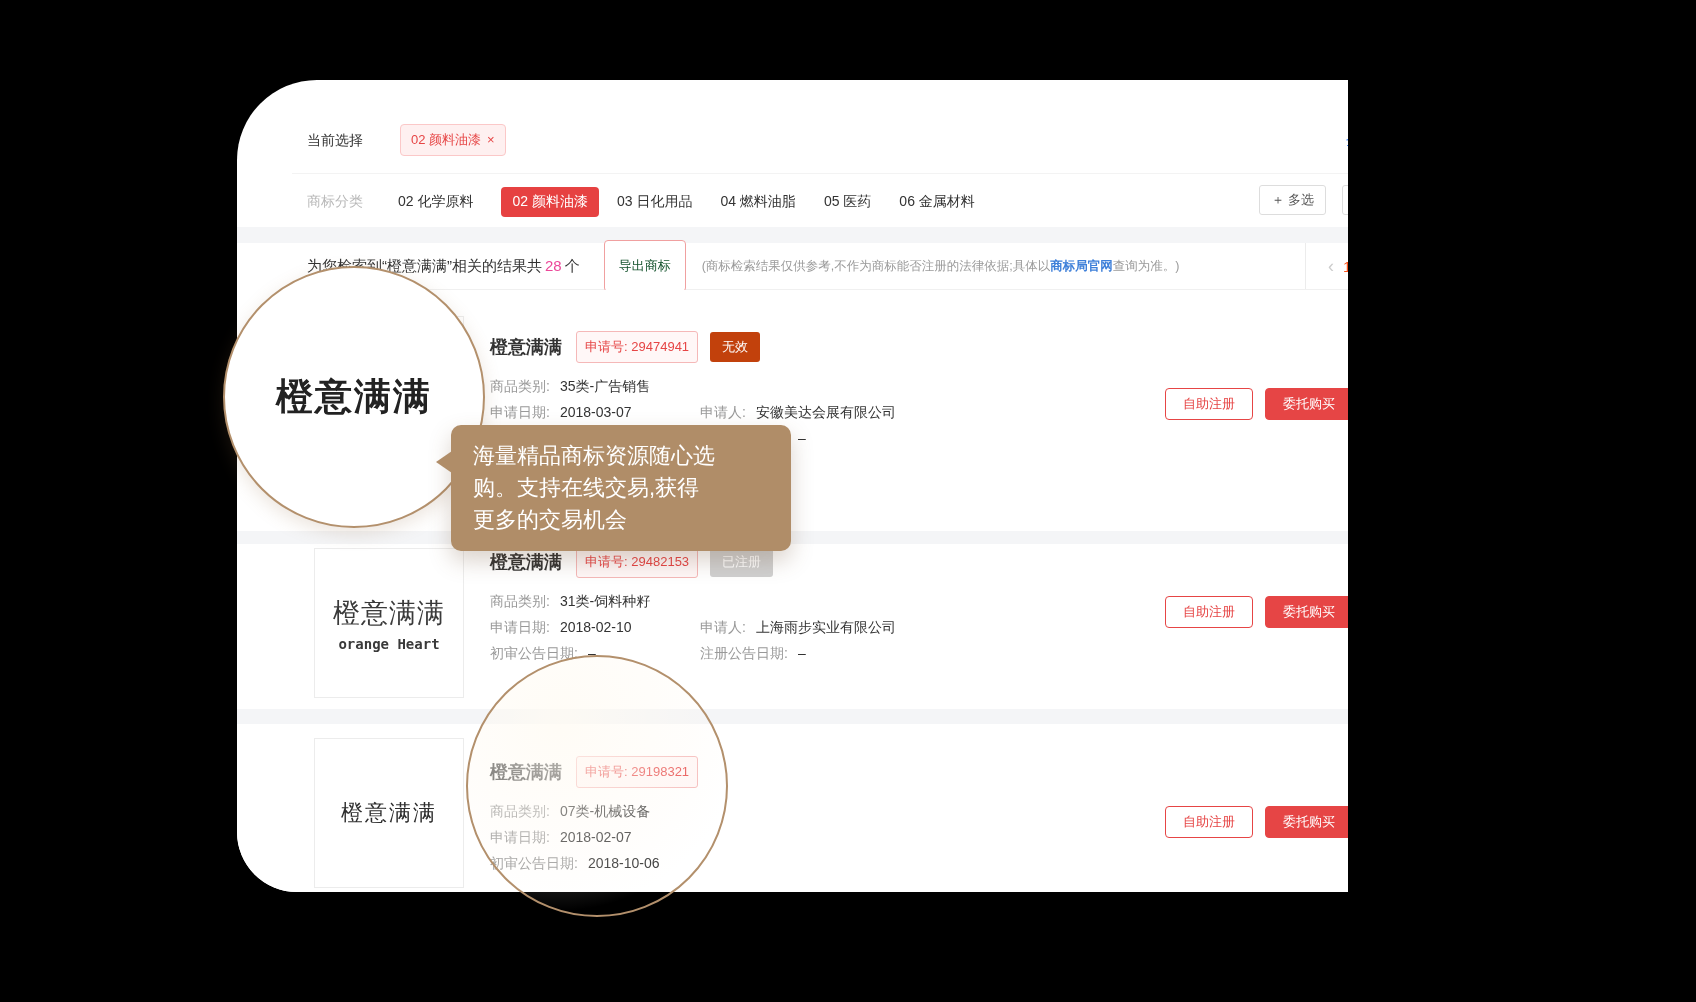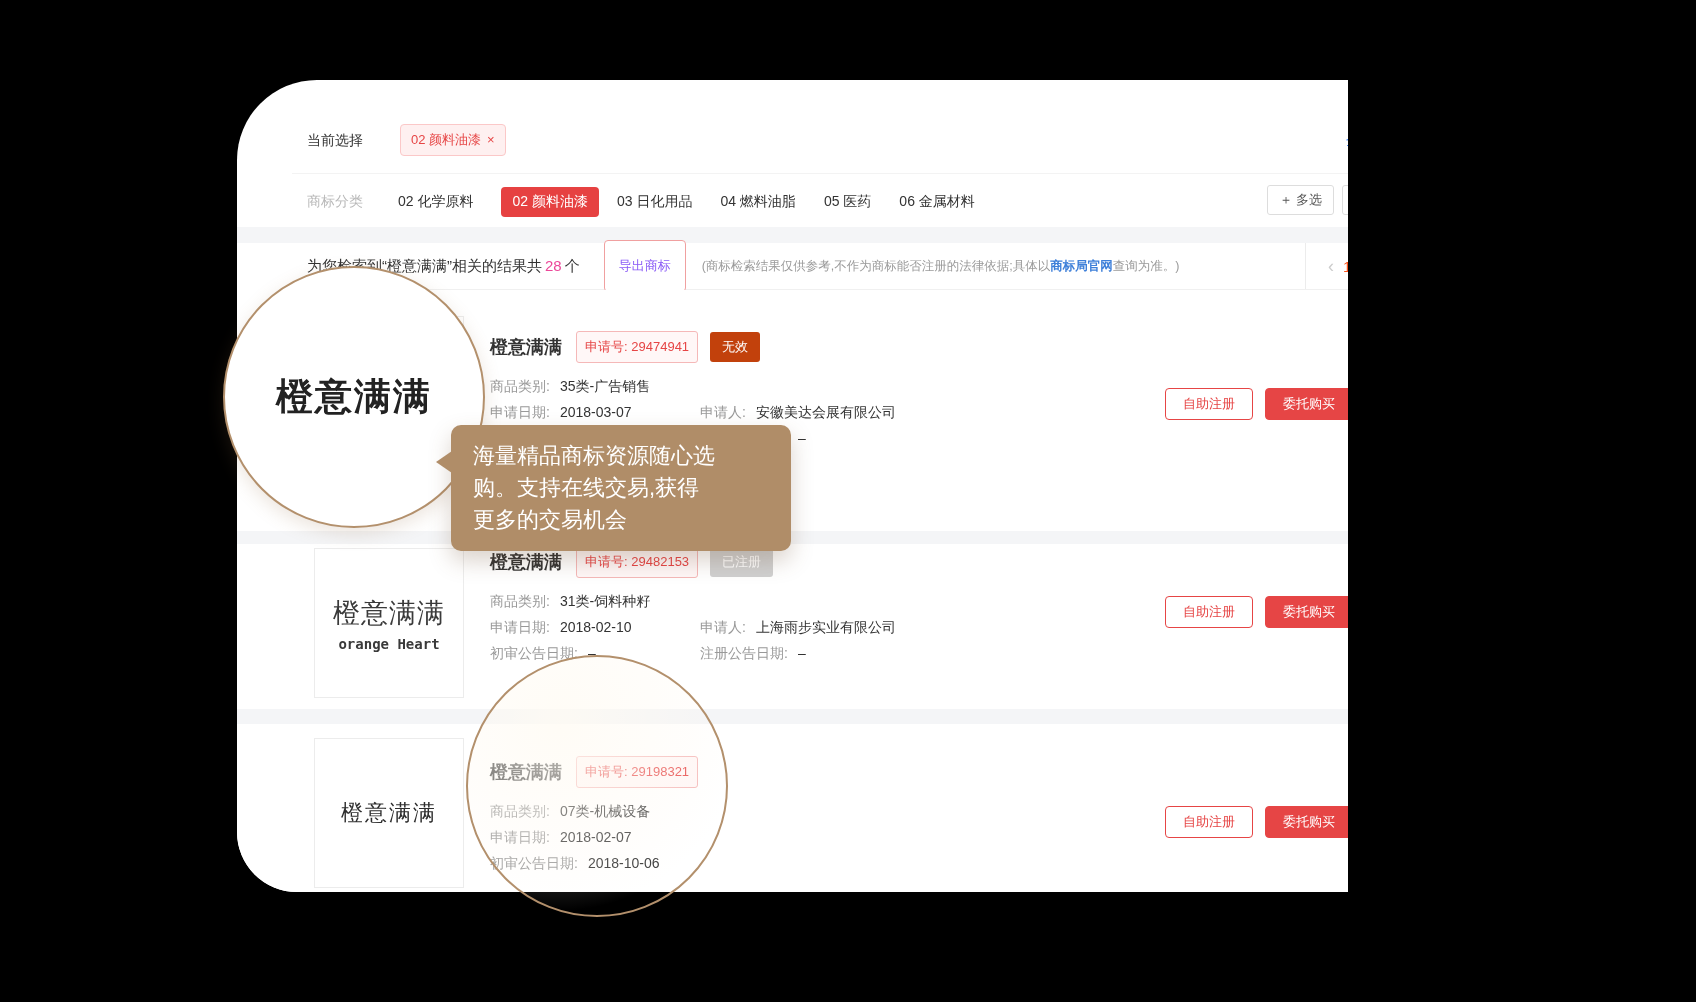--- a/index.html
+++ b/index.html
@@ -13,30 +13,30 @@
   .filter-tag{position:absolute;left:163px;top:44px;font-size:13px;color:#e64545;background:#fef0f0;
               border:1px solid #fbc8c8;border-radius:4px;padding:6px 10px;}
   .filter-tag .x{margin-left:6px;cursor:pointer;}
   .clear-all{position:absolute;right:67px;top:52px;font-size:13px;color:#3b82f6;cursor:pointer;}
   .divider1{position:absolute;left:55px;right:37px;top:93px;border-top:1px solid #f3f3f3;}
   
   .cat-row{position:absolute;left:70px;top:107px;display:flex;align-items:center;font-size:14px;}
   .cat-label{color:#b8b8b8;margin-right:35px;}
   .cat-item{color:#333;margin-right:28px;cursor:pointer;white-space:nowrap;}
   .cat-item.active{color:#fff;background:#e64141;border-radius:4px;padding:6px 11px;margin-right:18px;}
-  .top-btns{position:absolute;right:47px;top:105px;display:flex;gap:8px;}
+  .top-btns{position:absolute;right:47px;top:105px;display:flex;gap:16px;}
   .ghost-btn{font-size:13px;color:#555;background:#fff;border:1px solid #ddd;border-radius:3px;
              padding:5px 11px;cursor:pointer;white-space:nowrap;}
   .band{position:absolute;left:0;width:1228px;background:#f4f5f7;}
   
   .res-header{position:absolute;left:55px;top:163px;width:1136px;height:47px;border-bottom:1px solid #f0f0f0;
               display:flex;align-items:center;padding-left:15px;box-sizing:border-box;}
   .res-text{font-size:15px;color:#333;white-space:nowrap;}
   .res-count{color:#ec4899;margin:17px 3px;}
-  .export-btn{margin-left:24px;font-size:13px;color:#8b5cf6;background:#fff;border:1px solid #f0a0a0;
+  .export-btn{margin-left:24px;font-size:13px;color:#14532d;background:#fff;border:1px solid #f0a0a0;
               border-radius:4px;padding:16px 14px;cursor:pointer;white-space:nowrap;}
   .disclaimer{margin-left:16px;font-size:12.5px;color:#9a9a9a;white-space:nowrap;}
   .disclaimer .lk{color:#3d7fd9;font-weight:bold;cursor:pointer;}
   .pager{position:absolute;right:0;top:0;width:121px;height:46px;border-left:1px solid #ececec;
          border-right:1px solid #ececec;display:flex;align-items:center;justify-content:center;gap:9px;
          font-size:15px;background:#fff;}
   .pg-chevron{color:#ccc;font-size:18px;cursor:pointer;}
   .pg-cur{color:#fa541c;}
   .pg-rest{color:#333;}
   

